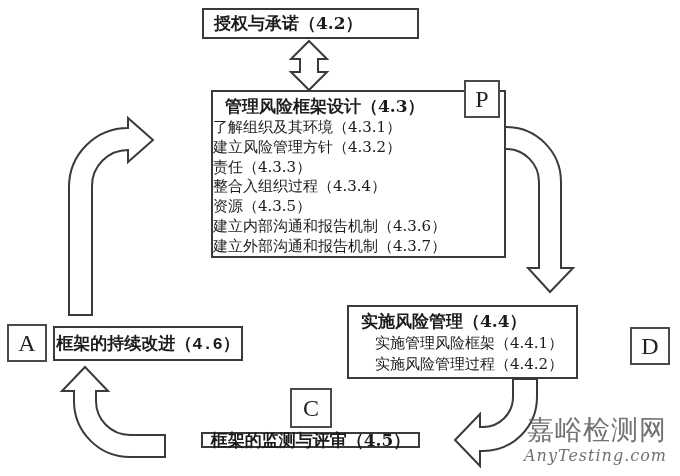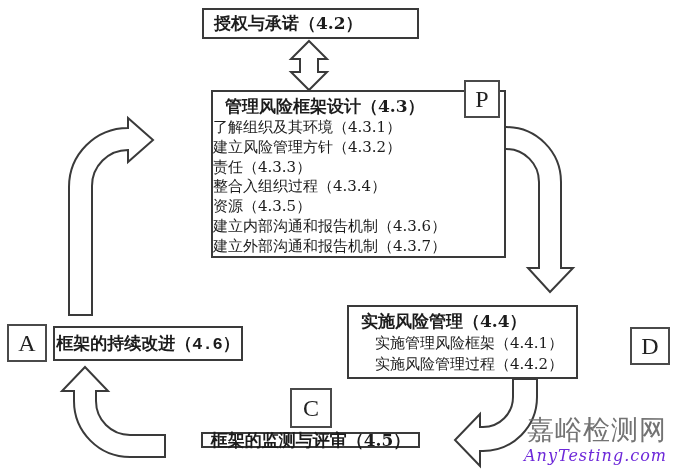--- a/index.html
+++ b/index.html
@@ -37,21 +37,21 @@
 
   .watermark {
     position:absolute; right:13px; top:416px; text-align:right;
     pointer-events:none;
   }
   .watermark .wm-name {
     font-size:27px; line-height:28px; color:#737373; letter-spacing:1px;
     white-space:nowrap;
   }
   .watermark .wm-url {
-    font-size:16px; line-height:18px; color:#6d28d9; font-style:italic;
+    font-size:16px; line-height:18px; color:#737373; font-style:italic;
     letter-spacing:1px; margin-top:3px; white-space:nowrap;
   }
 </style>
 </head>
 <body>
 
 <div class="canvas">
 
   <svg class="arrows" viewBox="0 0 680 476">
 

